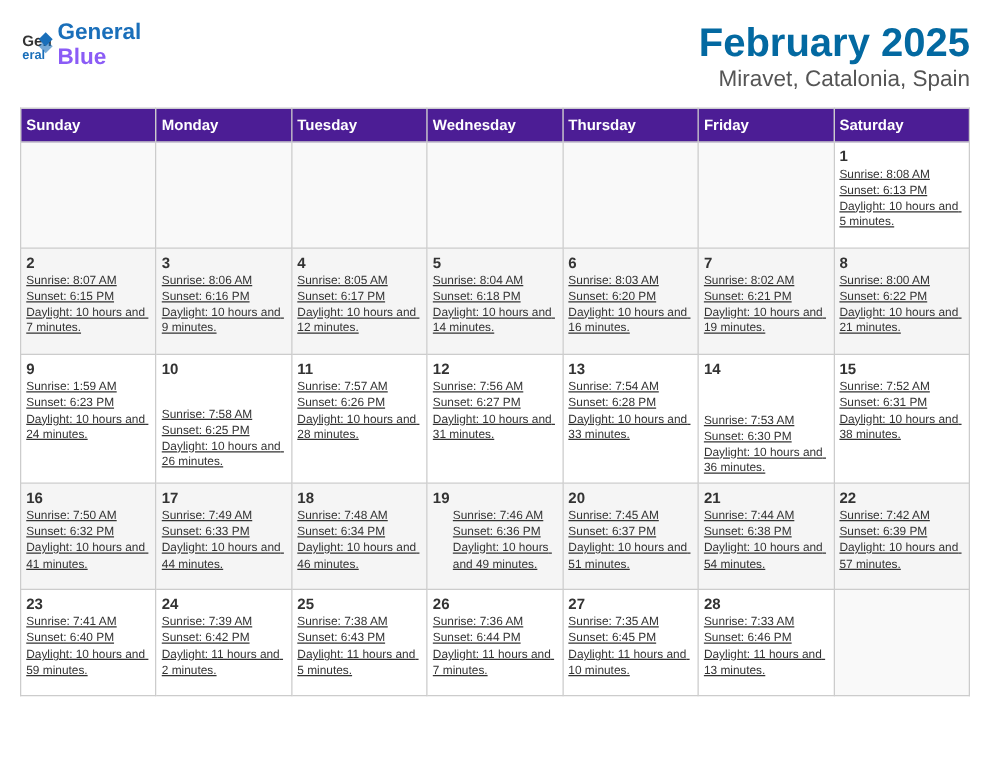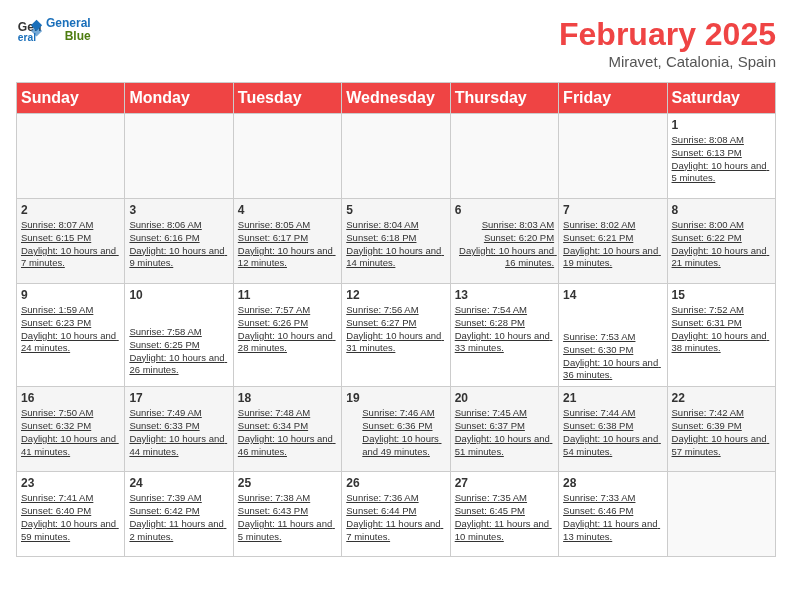--- a/index.html
+++ b/index.html
@@ -15,52 +15,51 @@
       justify-content: space-between;
       align-items: flex-start;
       margin-bottom: 12px;
     }
     .logo {
       display: flex;
       align-items: center;
       gap: 0;
     }
     .logo-text {
-      font-size: 12px;
+      font-size: 18px;
       font-weight: bold;
       color: #333;
       line-height: 1.1;
-      text-align: right;
     }
     .logo-text span { color: #1a6fba; }
     .logo-icon {
       width: 28px;
       height: 28px;
       margin-right: 2px;
     }
     .title-block {
       text-align: right;
     }
     .month-year {
       font-size: 32px;
       font-weight: bold;
-      color: #ef4444;
+      color: #0369a1;
     }
     .location {
-      font-size: 15px;
+      font-size: 18px;
       color: #555;
     }
     table {
       width: 100%;
       border-collapse: collapse;
     }
     thead tr th {
-      background-color: #ef4444;
+      background-color: #4c1d95;
       color: #fff;
-      font-size: 16px;
+      font-size: 12px;
       font-weight: bold;
       padding: 6px 4px;
       text-align: left;
       border: 1px solid #ccc;
     }
     tbody tr td {
       border: 1px solid #ccc;
       vertical-align: top;
       padding: 4px;
       font-size: 10px;
@@ -95,21 +94,21 @@
 <div class="header">
   <div class="logo">
     <svg class="logo-icon" viewBox="0 0 30 30">
       <text x="2" y="16" font-size="13" font-weight="bold" fill="#333">Gen</text>
       <text x="2" y="27" font-size="11" font-weight="bold" fill="#1a6fba">eral</text>
       <polygon points="22,4 28,10 22,16 16,10" fill="#1a6fba"></polygon>
       <polygon points="22,10 28,16 22,22 16,16" fill="#1a6fba" opacity="0.6"></polygon>
     </svg>
     <div>
       <div class="logo-text">
-        <span>General</span><br><span style="color:#4d7c0f">Blue</span>
+        <span>General</span><br><span style="color:#8b5cf6">Blue</span>
       </div>
     </div>
   </div>
   <div class="title-block">
     <div class="month-year">February 2025</div>
     <div class="location">Miravet, Catalonia, Spain</div>
   </div>
 </div>
 
 <table>
@@ -159,21 +158,21 @@
 Daylight: 10 hours and 12 minutes.</div>
         </td>
         <td>
           <span class="day-num">5</span>
           <div class="cell-text" style="white-space: pre-wrap;">Sunrise: 8:04 AM
 Sunset: 6:18 PM
 Daylight: 10 hours and 14 minutes.</div>
         </td>
         <td>
           <span class="day-num">6</span>
-          <div class="cell-text" style="white-space: pre-wrap; text-align: right;">Sunrise: 8:03 AM
+          <div class="cell-text" style="white-space: pre-wrap;">Sunrise: 8:03 AM
 Sunset: 6:20 PM
 Daylight: 10 hours and 16 minutes.</div>
         </td>
         <td>
           <span class="day-num">7</span>
           <div class="cell-text" style="white-space: pre-wrap;">Sunrise: 8:02 AM
 Sunset: 6:21 PM
 Daylight: 10 hours and 19 minutes.</div>
         </td>
         <td>

